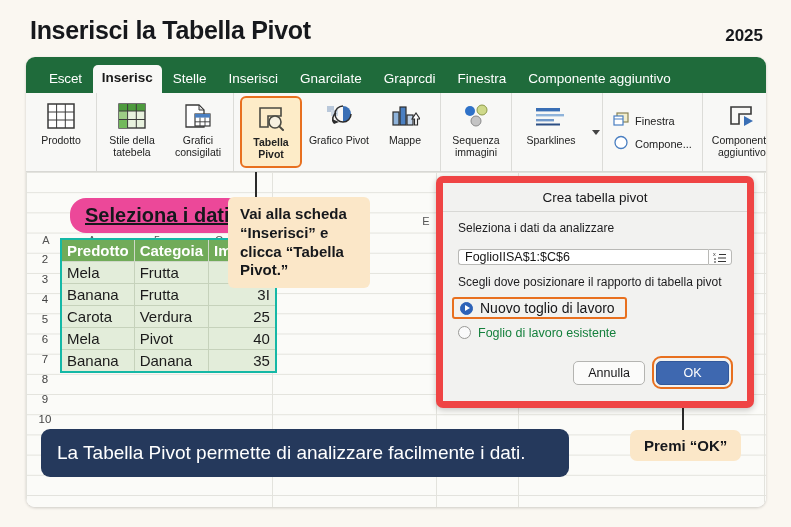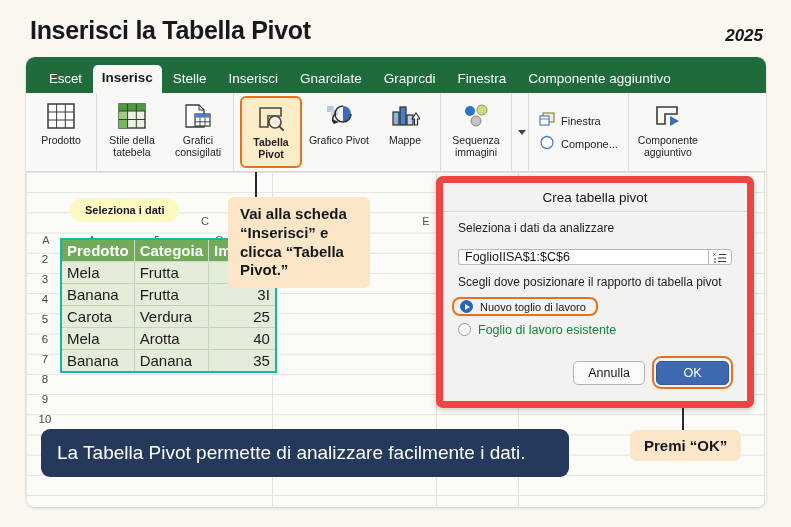--- a/index.html
+++ b/index.html
@@ -15,21 +15,21 @@
   #header {
     position: absolute; left: 0; top: 0; width: 791px; height: 56px;
   }
   #page-title {
     position: absolute; left: 30px; top: 16px;
     font-size: 25px; font-weight: bold; color: #16181c;
     letter-spacing: -0.3px;
   }
   #year-label {
     position: absolute; right: 28px; top: 26px;
-    font-size: 17px; font-weight: bold; color: #16181c; font-style: italic;
+    font-size: 17px; font-weight: bold; color: #16181c;
   }
 
   
   #app-window {
     position: absolute; left: 26px; top: 57px;
     width: 740px; height: 450px;
     border-radius: 9px;
     overflow: hidden;
     background: #ffffff;
     box-shadow: 0 1px 3px rgba(0,0,0,.18);
@@ -157,25 +157,26 @@
     height: 20px;
   }
   #data-table td.num { text-align: right; }
   .c-prod { width: 64px; }
   .c-cat  { width: 66px; }
   .c-imp  { width: 58px; }
 
   
   .callout-green {
     position: absolute;
-    background: #fef9c3; color: #16181c;
-    font-size: 11px; font-weight: bold;
+    background: #ec4899; color: #16181c;
+    font-size: 20px; font-weight: bold;
     border-radius: 16px;
     padding: 6px 15px;
     white-space: nowrap;
+    text-decoration: underline;
   }
   .callout-cream {
     position: absolute;
     background: #fbe7c8; color: #16181c;
     font-size: 15px; font-weight: bold;
     border-radius: 6px;
     padding: 8px 12px;
     line-height: 1.25;
   }
   .callout-blue {
@@ -251,24 +252,24 @@
     display: flex; align-items: center; justify-content: center;
   }
   .radio-line {
     display: flex; align-items: center; gap: 7px;
     font-size: 12.5px; color: #15803d;
     height: 21px;
   }
   #radio-new-wrap {
     display: inline-flex; align-items: center; gap: 7px;
     border: 2.5px solid #e8701f;
-    border-radius: 8px;
+    border-radius: 3px;
     padding: 1px 10px 1px 6px;
     margin: 2px 0 3px -6px;
-    font-size: 11px; color: #161618;
+    font-size: 14px; color: #161618;
     width: fit-content;
   }
   .radio-dot {
     width: 13px; height: 13px; border-radius: 50%;
     border: 1px solid #9a9a97; background: #fafafa;
     flex: none;
   }
   .radio-dot.on {
     background: #2d62b8; border-color: #2d62b8;
     display: flex; align-items: center; justify-content: center;
@@ -417,20 +418,31 @@
             <circle cx="9" cy="8" r="5" fill="#2f72c8"></circle>
             <circle cx="21" cy="7" r="5" fill="#cfd98a" stroke="#8d9a4a" stroke-width="1"></circle>
             <circle cx="15" cy="18" r="5" fill="#c4c4c4" stroke="#8a8a8a" stroke-width="1"></circle>
           </svg>
         </div>
         <span>Sequenza immagini</span>
       </div>
     </div>
 
     <div class="rb-group">
+      <div class="rb-btn wide">
+        <div class="rb-ico">
+          <svg width="36" height="26" viewBox="0 0 36 26">
+            <rect x="3" y="5" width="24" height="3.4" fill="#3a6fb5"></rect>
+            <rect x="3" y="11" width="28" height="2.4" fill="#8fb3da"></rect>
+            <rect x="3" y="16" width="18" height="2.4" fill="#6f97c9"></rect>
+            <rect x="3" y="20.5" width="24" height="2" fill="#2c4f84"></rect>
+          </svg>
+        </div>
+        <span>Sparklines</span>
+      </div>
       <div class="rb-caret"></div>
     </div>
 
     <div class="rb-group">
       <div class="rb-row">
         <div class="rb-row-item">
           <span>
             <svg width="16" height="15" viewBox="0 0 16 15">
               <rect x="4" y="1" width="11" height="9" fill="#f3eecd" stroke="#8a8456" stroke-width="1.2"></rect>
               <rect x="1" y="4" width="9" height="9" fill="#fff" stroke="#4a7fc1" stroke-width="1.2"></rect>
@@ -501,21 +513,21 @@
         <td>Frutta</td>
         <td class="num">3I</td>
       </tr>
       <tr>
         <td>Carota</td>
         <td>Verdura</td>
         <td class="num">25</td>
       </tr>
       <tr>
         <td>Mela</td>
-        <td>Arotta</td>
+        <td>Pivot</td>
         <td class="num">40</td>
       </tr>
       <tr>
         <td>Banana</td>
         <td>Danana</td>
         <td class="num">35</td>
       </tr>
     </tbody>
       </table>
 

